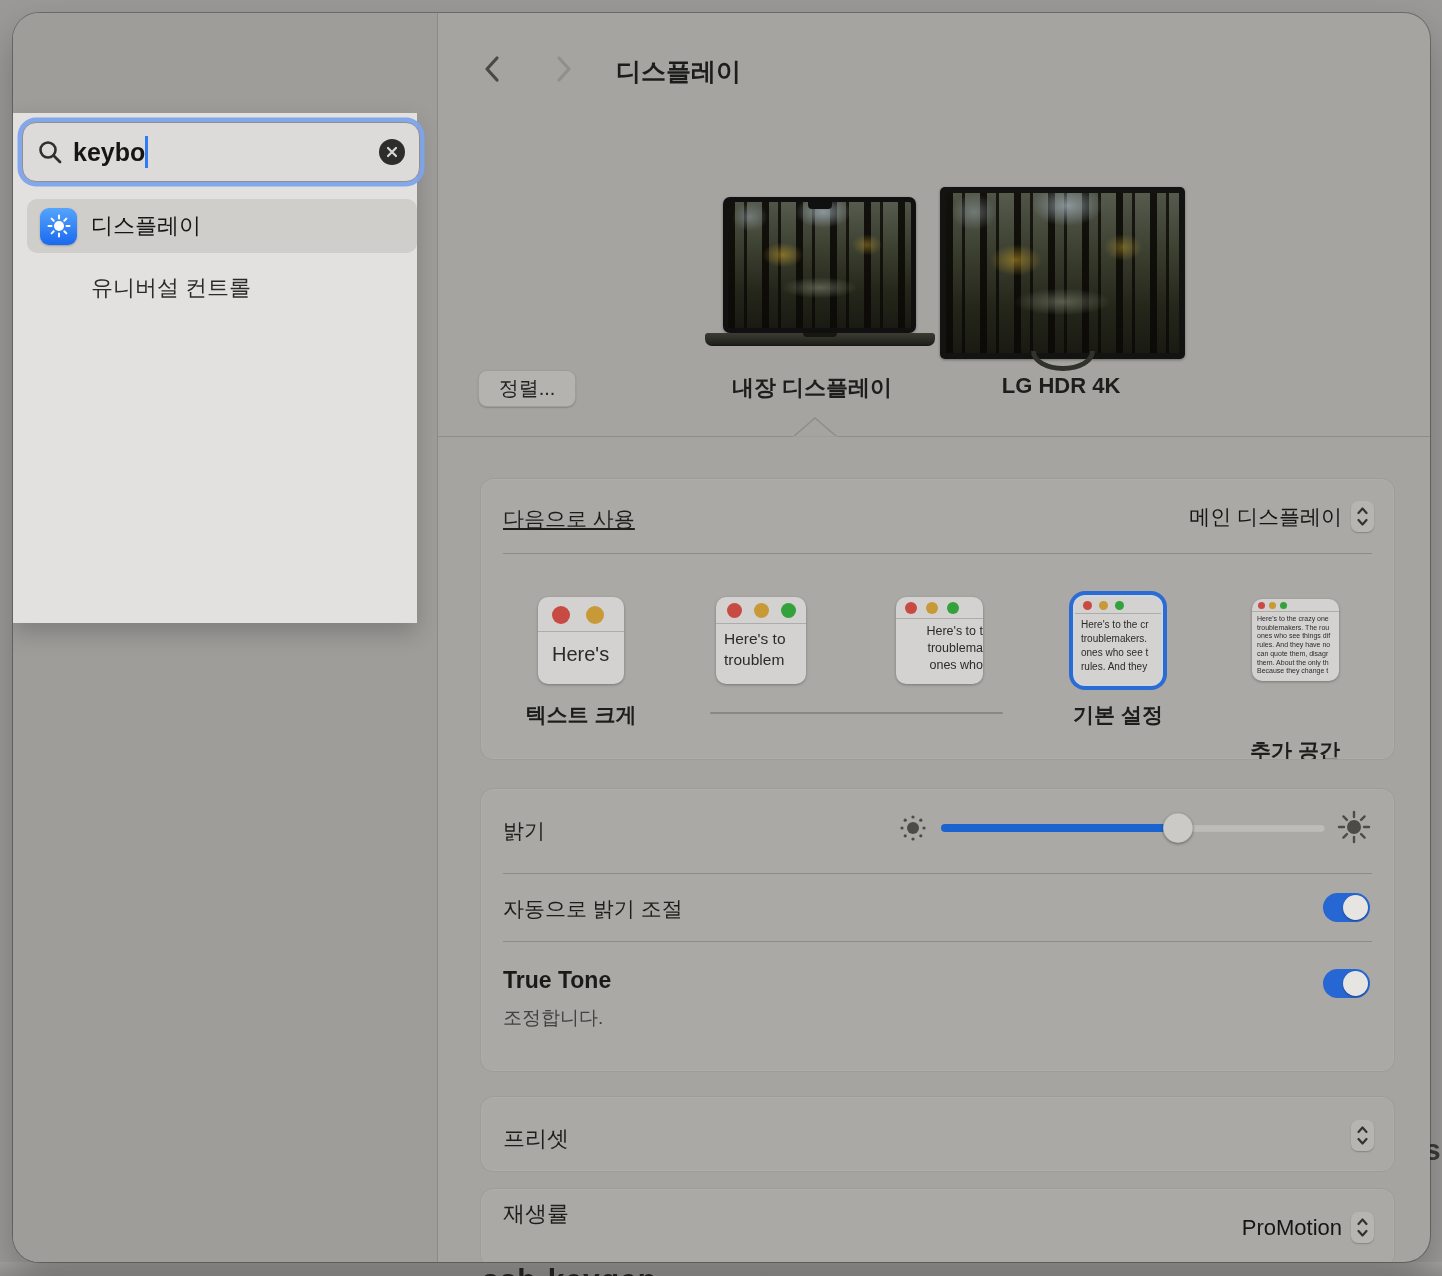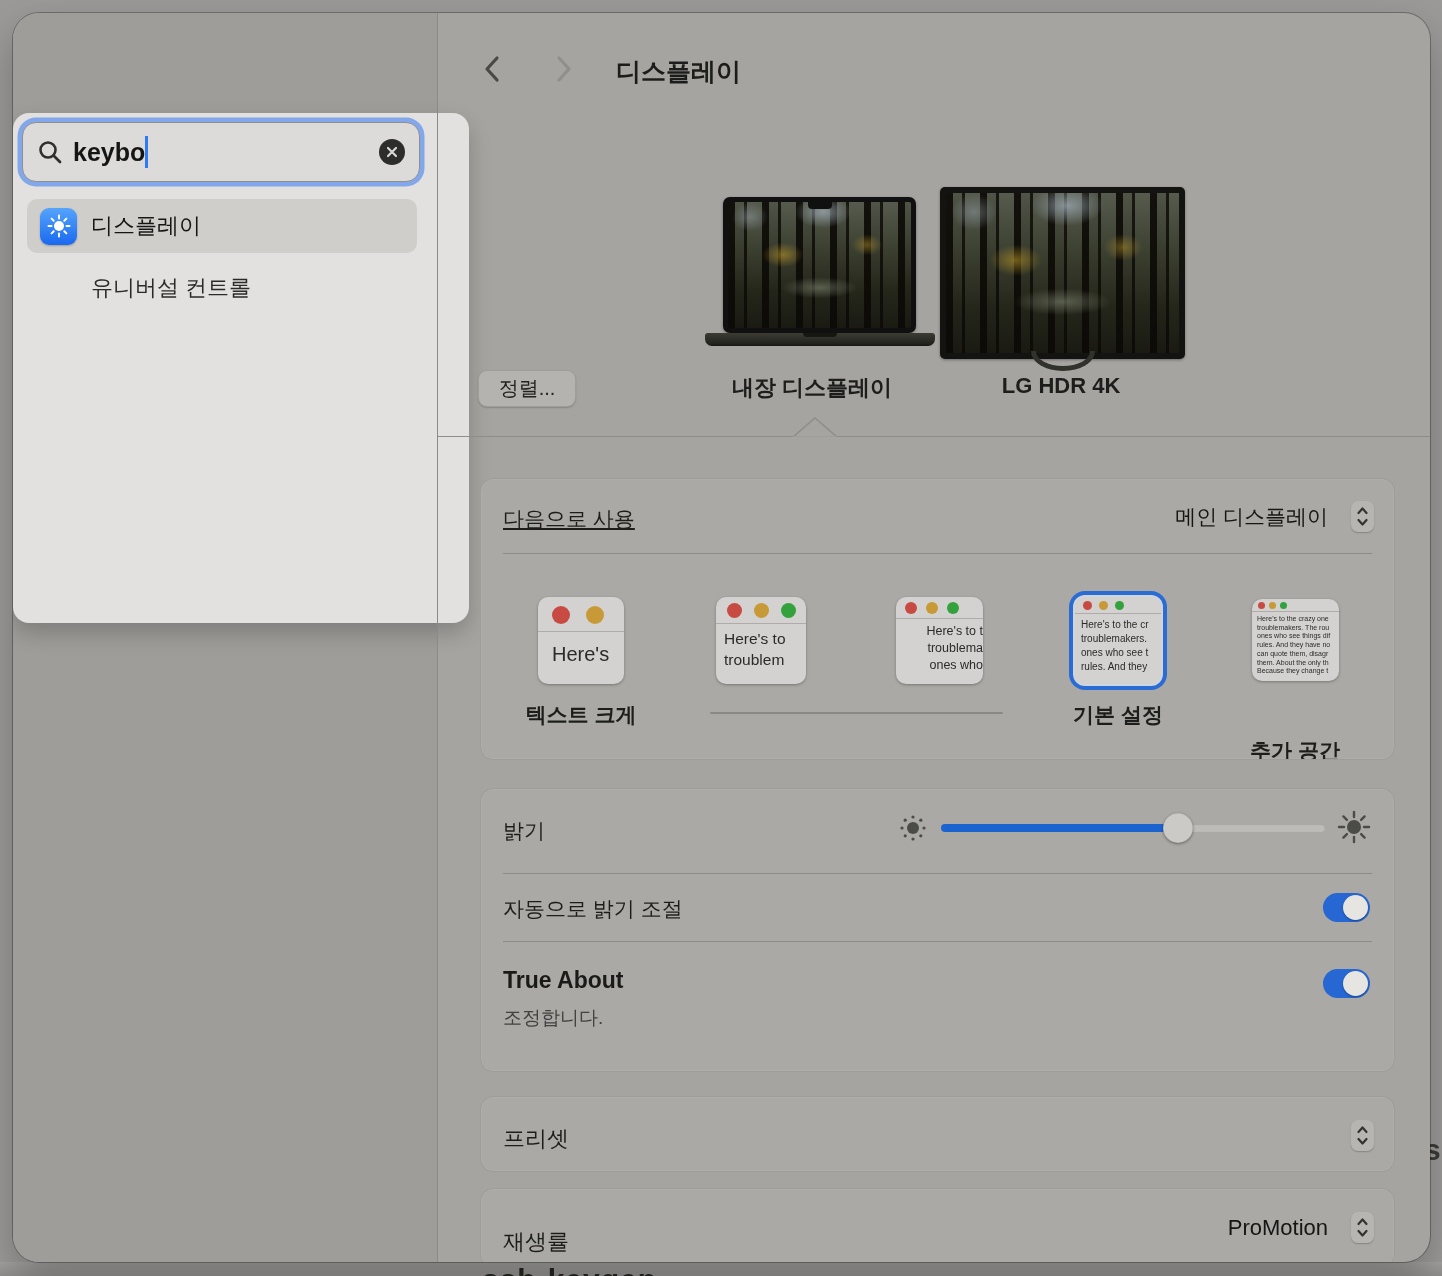--- a/index.html
+++ b/index.html
@@ -30,22 +30,22 @@
     box-shadow:0 0 0 1px rgba(0,0,0,0.28), 0 18px 40px rgba(0,0,0,0.25);
   }
   .traffic{ position:absolute; top:46px; left:34px; display:flex; gap:18px; }
   .tl{ width:22px; height:22px; border-radius:50%; }
   .tl.red{ background:#c74b43; } .tl.yellow{ background:#c79a37; } .tl.green{ background:#33a23d; }
 
   
   .sidebar{ position:absolute; left:0; top:0; width:424px; height:100%; background:#9e9d9a; }
   .v-divider{ position:absolute; left:424px; top:0; width:1px; height:100%; background:#8b8a88; }
   .side-panel{
-    position:absolute; left:0; top:100px; width:456px; height:510px;
-    background:#e2e1df; box-shadow:0 10px 22px rgba(0,0,0,0.20);border-radius:16px;
+    position:absolute; left:0; top:100px; width:404px; height:510px;
+    background:#e2e1df; box-shadow:0 10px 22px rgba(0,0,0,0.20);
   }
   .search-field{
     position:absolute; left:9px; top:9px; width:398px; height:60px;
     background:#dcdbd9; border:1px solid #8f8f8d; border-radius:14px;
     box-shadow:0 0 0 4.5px rgba(125,163,235,0.95);
     display:flex; align-items:center; padding:0 14px;
   }
   .search-icon{ width:26px; height:26px; flex:0 0 auto; margin-right:10px; }
   .search-text{ font-size:25px; font-weight:600; color:#151515; white-space:pre; }
   .caret{ display:inline-block; width:3px; height:32px; background:#2f7bf6; vertical-align:-6px; }
@@ -128,21 +128,21 @@
     box-shadow:inset 0 0 0 0.5px rgba(255,255,255,0.10);
     overflow:hidden;
   }
   .card1{ top:465px; height:282px; }
   .card2{ top:775px; height:284px; }
   .card3{ top:1083px; height:76px; }
   .card4{ top:1175px; height:80px; }
   .row-label{ position:absolute; left:22px; font-size:21px; color:#1d1d1b; }
   .hdiv{ position:absolute; left:22px; right:22px; height:1px; background:rgba(55,55,52,0.26); }
   .dropdown{
-    position:absolute; right:20px; display:flex; align-items:center; gap:23px;
+    position:absolute; right:20px; display:flex; align-items:center; gap:9px;
   }
   .dropdown .val{ font-size:21px; color:#151513; white-space:nowrap; }
   .stepper{
     width:23px; height:31px; border-radius:7px; background:#b6b5b2;
     box-shadow:0 1px 1.5px rgba(0,0,0,0.22); display:flex; align-items:center; justify-content:center;
   }
 
   
   .thumb{
     position:absolute; top:118px; height:87px; background:#d3d2d0; border-radius:10px;
@@ -394,42 +394,42 @@
         </g>
       </svg>
       <div class="hdiv" style="top:84px;"></div>
 
       <div class="row-label" style="top:106px;">자동으로 밝기 조절</div>
       <div class="toggle on" style="top:104px;">
           <div class="knob"></div>
         </div>
       <div class="hdiv" style="top:152px;"></div>
 
-      <div class="tt-title">True About</div>
+      <div class="tt-title">True Tone</div>
       <div class="toggle on" style="top:180px;">
           <div class="knob"></div>
         </div>
       <div class="tt-desc">
         <div>조정합니다.</div>
       </div>
     </div>
 
     <div class="card card3">
       <div class="row-label" style="top:27px; font-size:22px;">프리셋</div>
       <div class="dropdown" style="top:23px;">
         <span class="stepper">
           <svg width="13" height="21" viewBox="0 0 13 21">
             <path d="M2.5 7 L6.5 2.5 L10.5 7 M2.5 14 L6.5 18.5 L10.5 14" fill="none" stroke="#333331" stroke-width="2.2" stroke-linecap="round" stroke-linejoin="round"></path>
           </svg>
         </span>
       </div>
     </div>
 
     <div class="card card4">
-      <div class="row-label" style="top:38px; font-size:22px;">재생률</div>
+      <div class="row-label" style="top:10px; font-size:22px;">재생률</div>
       <div class="dropdown" style="top:23px;">
         <span class="val" style="font-size:22px;">ProMotion</span>
         <span class="stepper">
           <svg width="13" height="21" viewBox="0 0 13 21">
             <path d="M2.5 7 L6.5 2.5 L10.5 7 M2.5 14 L6.5 18.5 L10.5 14" fill="none" stroke="#333331" stroke-width="2.2" stroke-linecap="round" stroke-linejoin="round"></path>
           </svg>
         </span>
       </div>
     </div>
 

